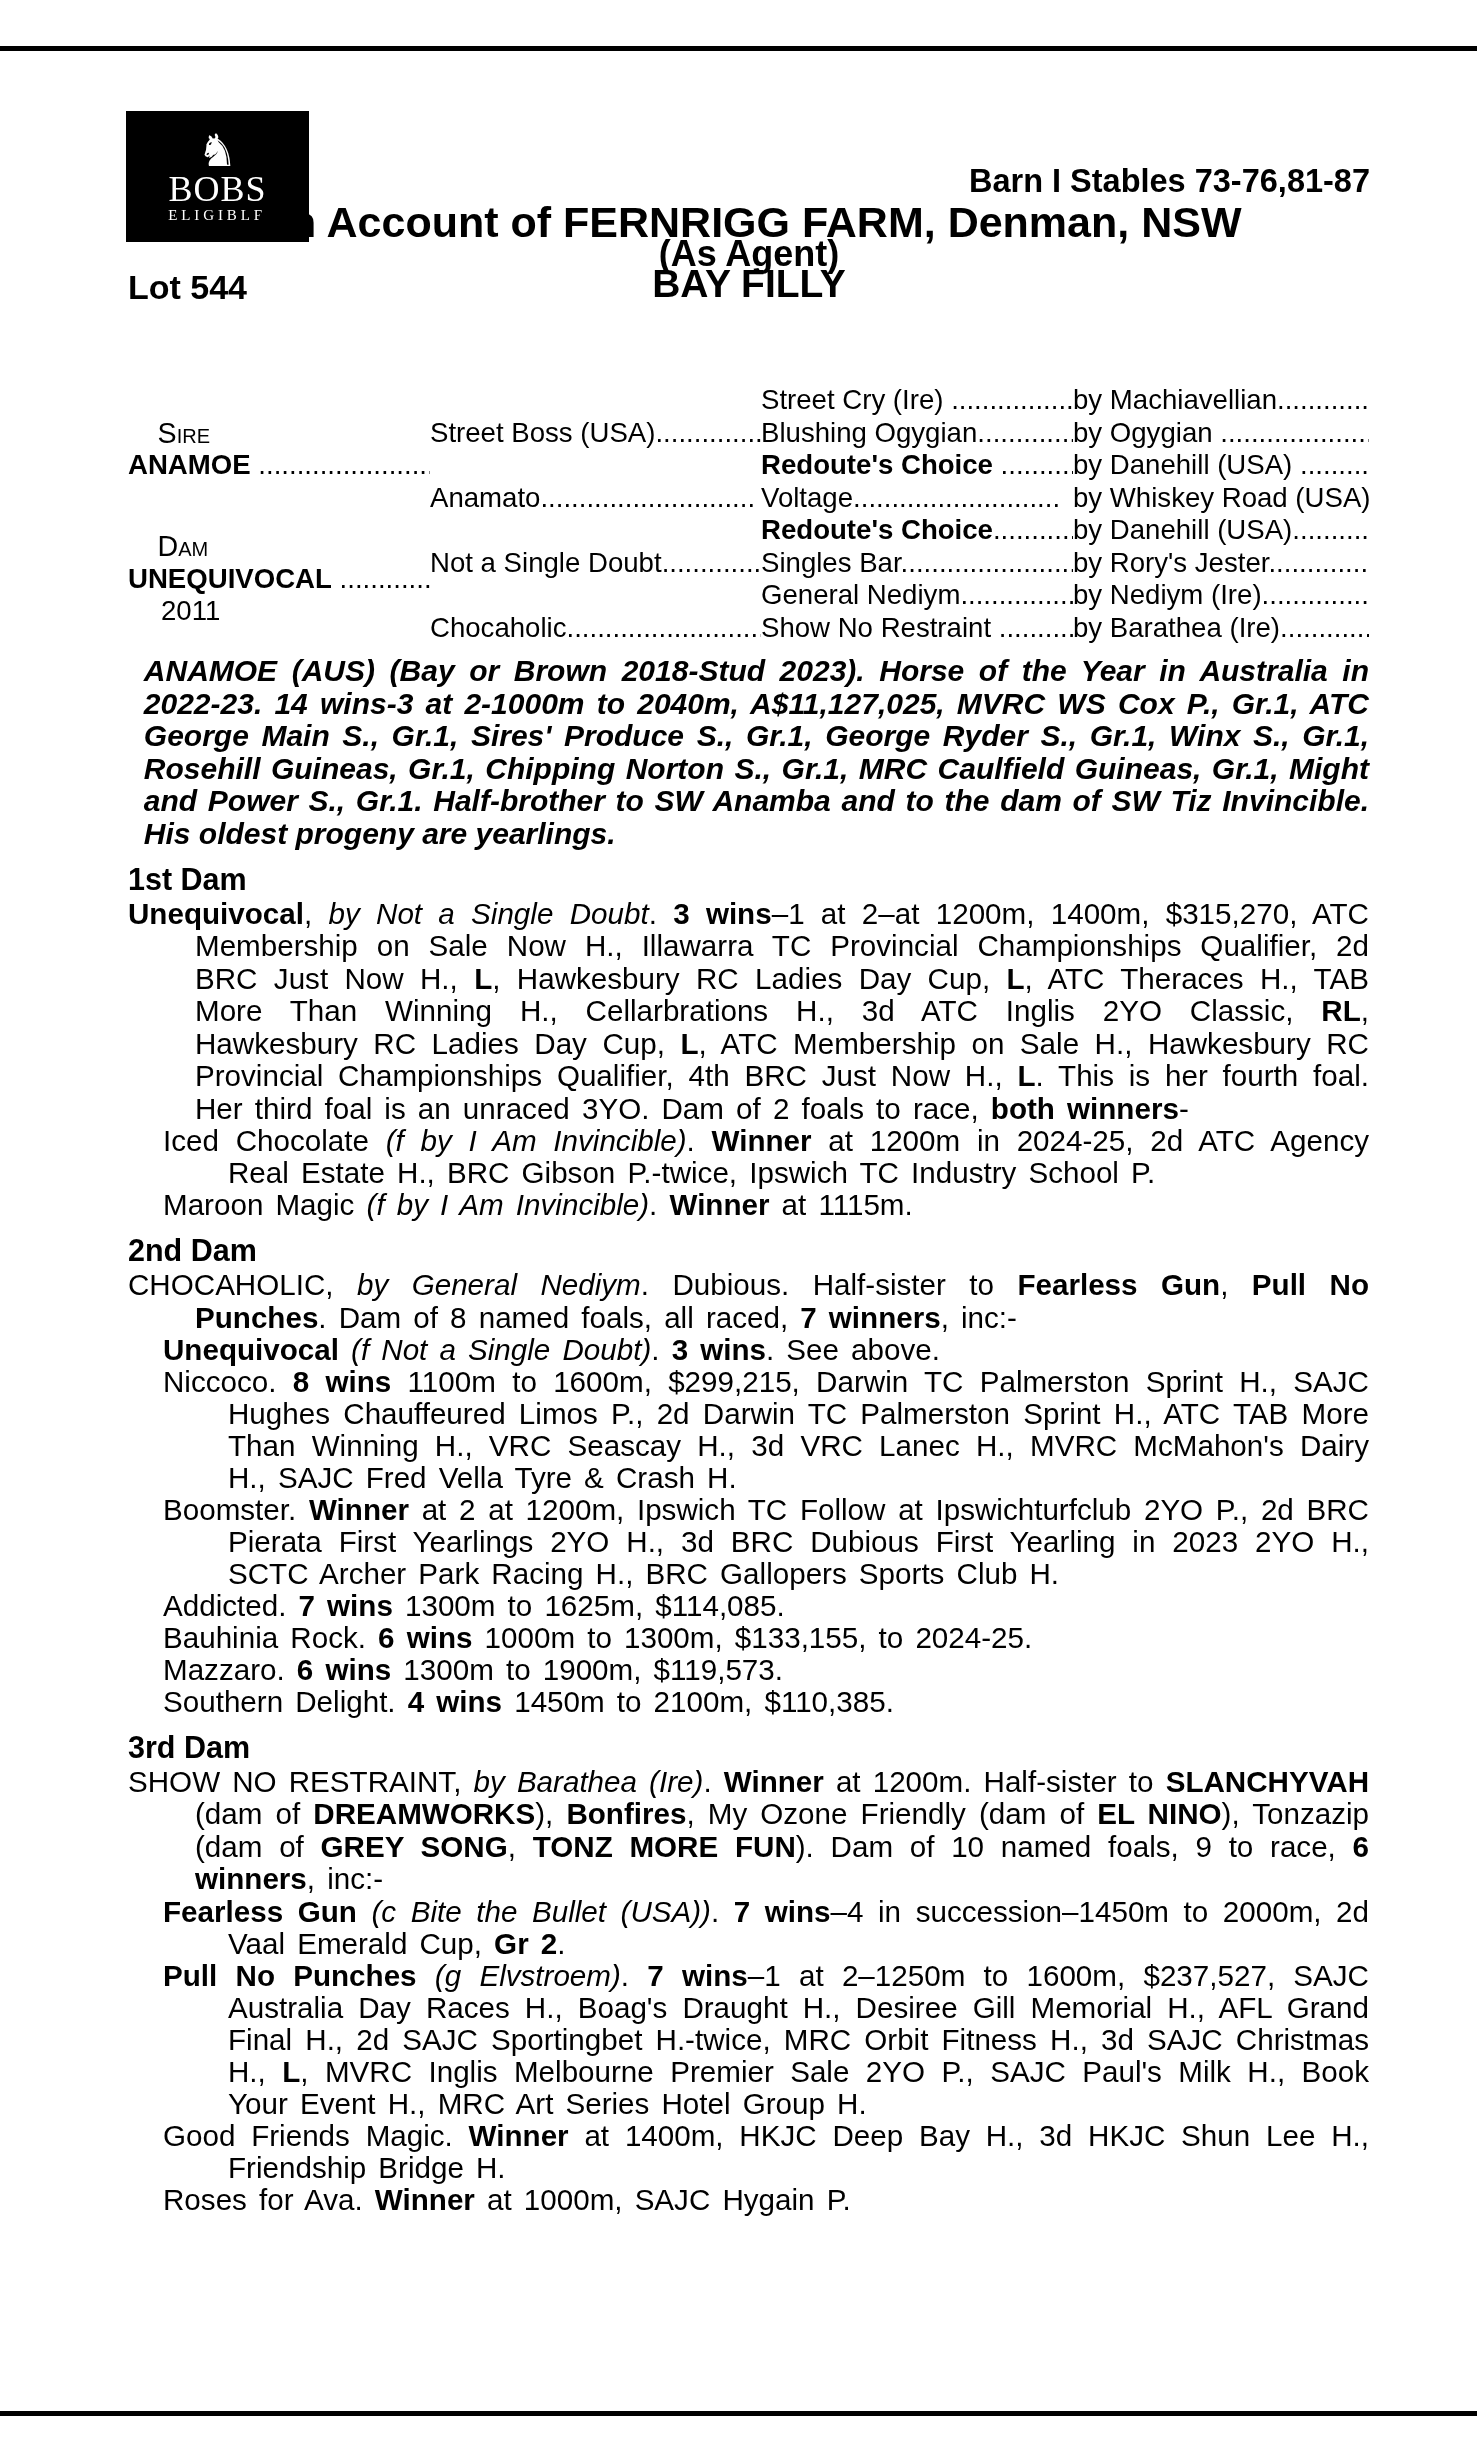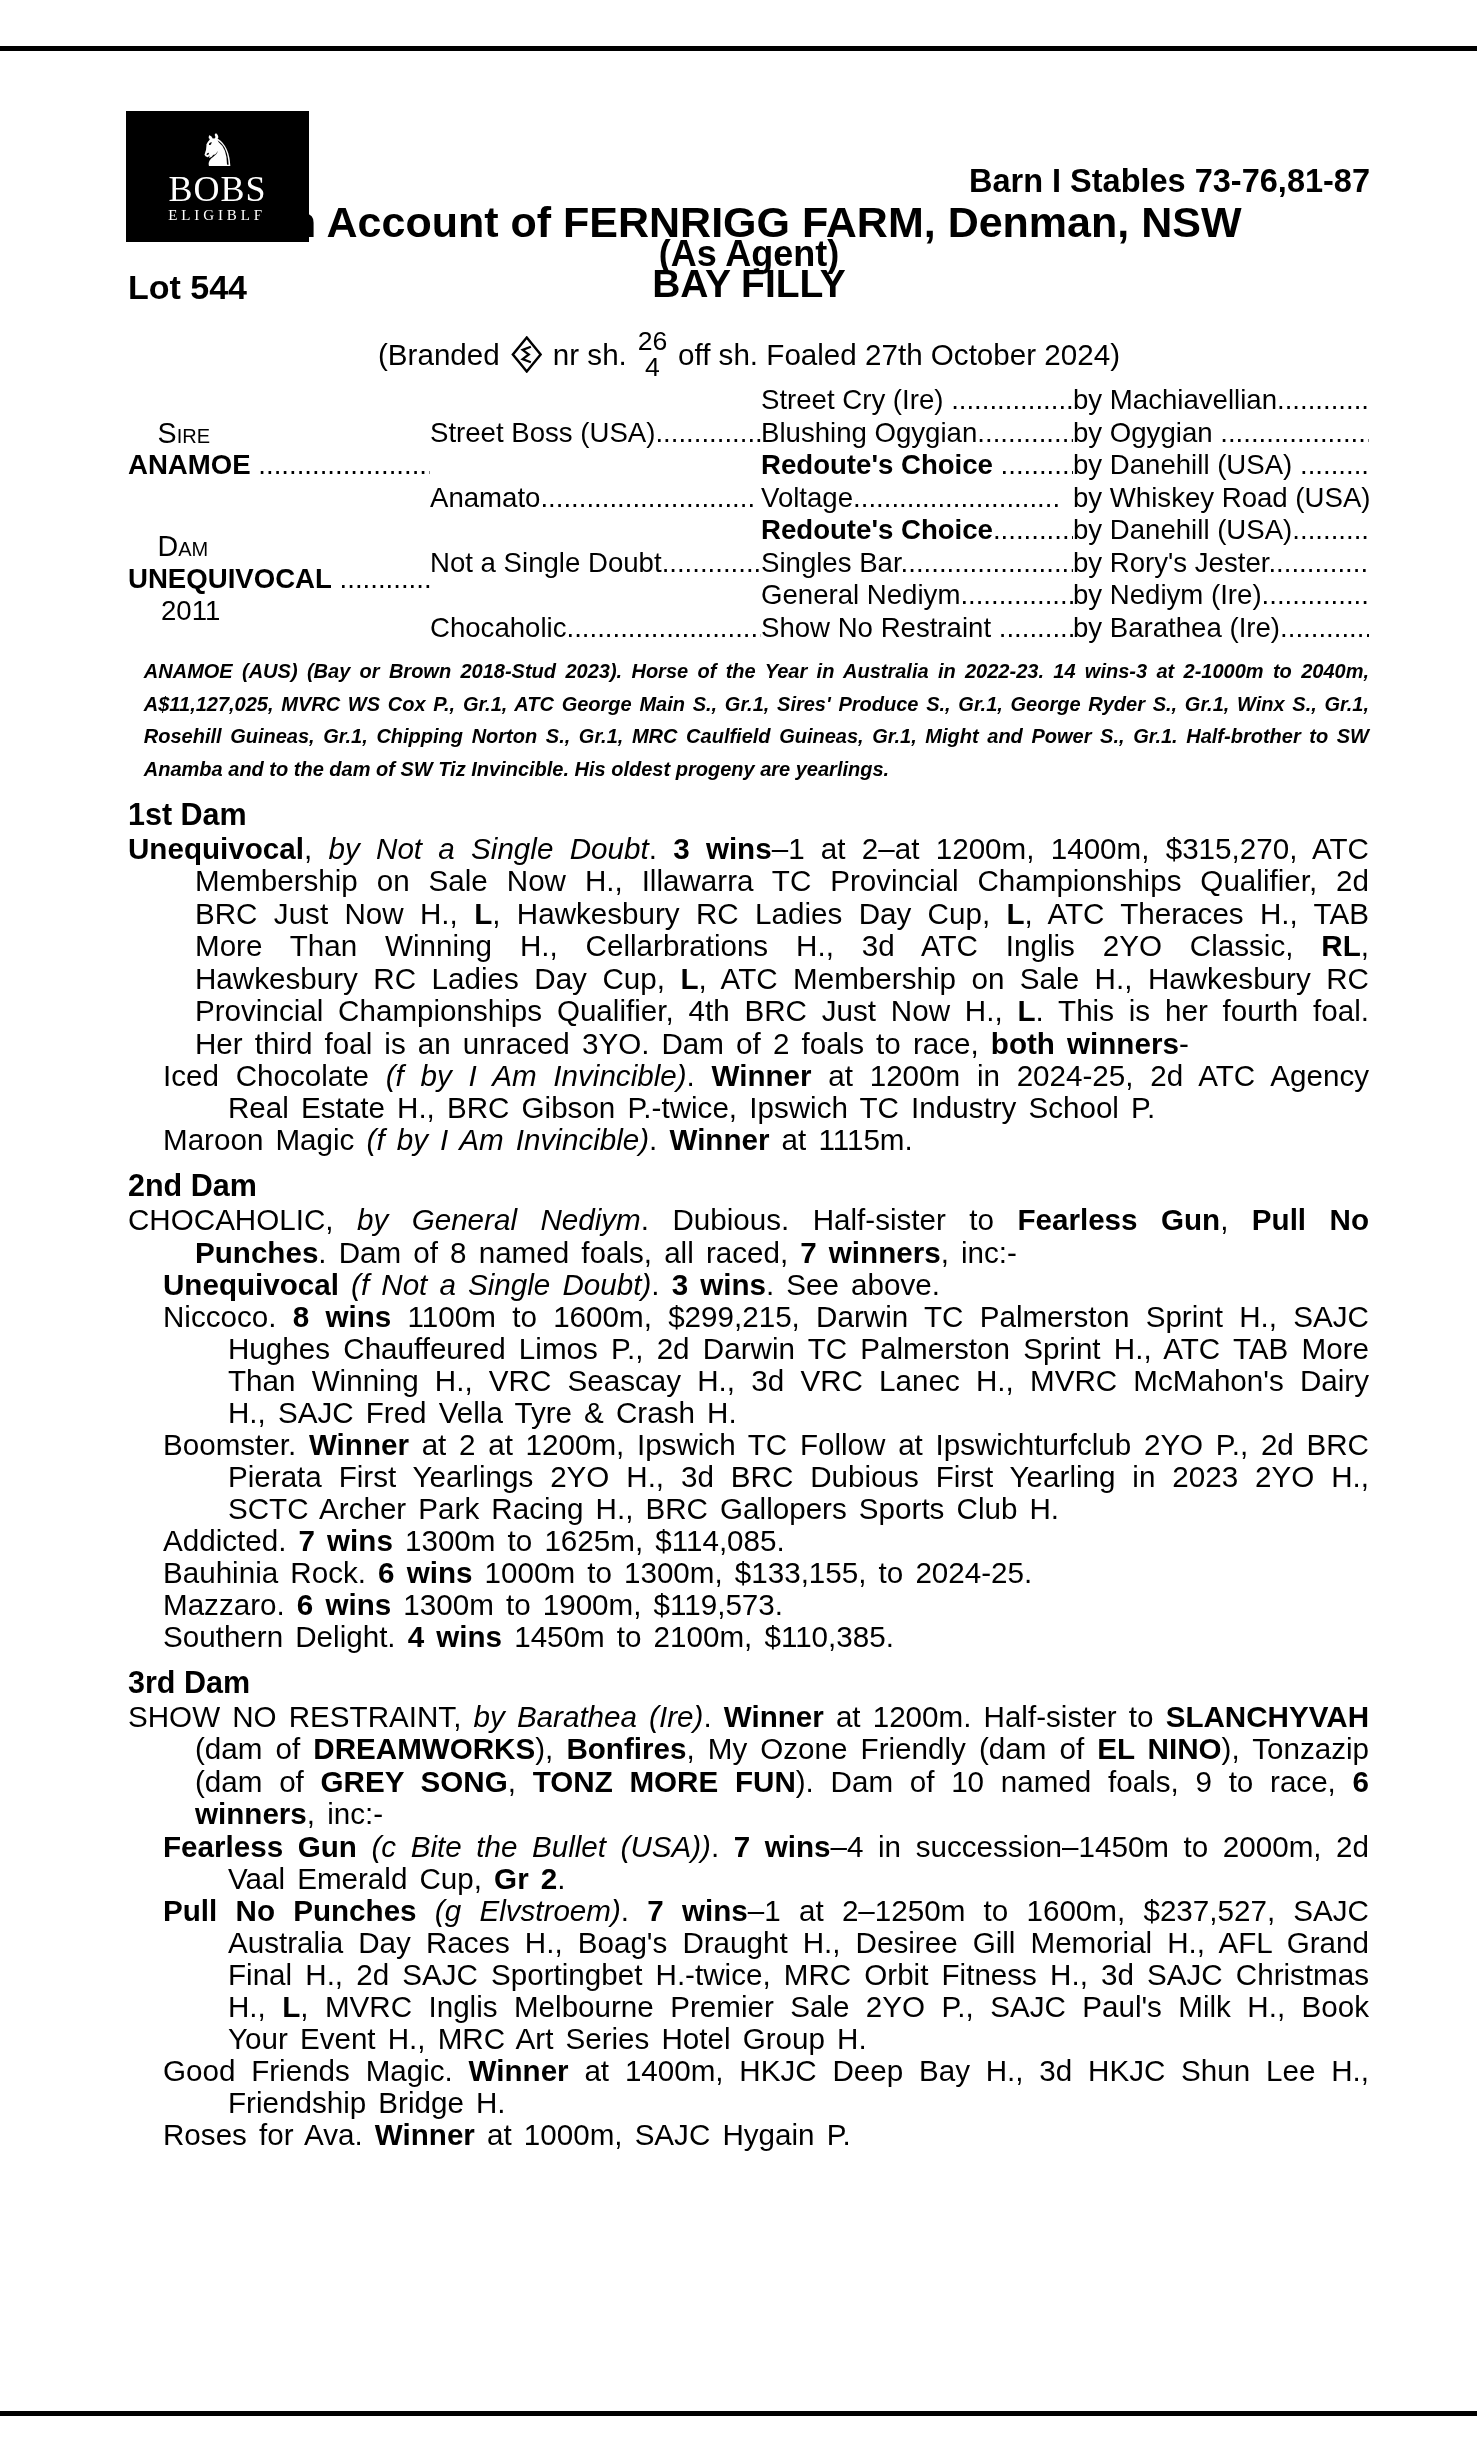--- a/index.html
+++ b/index.html
@@ -39,21 +39,21 @@
   .c1 .lbl { padding-left:29.6px; font-variant:small-caps; font-size:28.6px; }
   .c1 .yr  { padding-left:33px; }
   .c2 { grid-column:2; display:flex; align-items:flex-end; }
   .g2r1{grid-row:1/3;} .g2r2{grid-row:3/5;} .g2r3{grid-row:5/7;} .g2r4{grid-row:7/9;}
   .c3 { grid-column:3; } .c4 { grid-column:4; }
   .r1{grid-row:1;} .r2{grid-row:2;} .r3{grid-row:3;} .r4{grid-row:4;}
   .r5{grid-row:5;} .r6{grid-row:6;} .r7{grid-row:7;} .r8{grid-row:8;}
 
   
   .flow { position:absolute; top:655px; left:128px; width:1241px; }
-  .blurb { font-weight:bold; font-style:italic; font-size:20px; line-height:32.5px;
+  .blurb { font-weight:bold; font-style:italic; font-size:30px; line-height:32.5px;
            text-align:justify; padding-left:15.8px; }
   .dam-heading { font-weight:bold; font-size:30.5px; line-height:33px; margin-top:12.8px; margin-bottom:2px; }
   .p-main { font-size:29.6px; line-height:32.5px; text-align:justify; word-spacing:3.9px;
             padding-left:67px; text-indent:-67px; }
   .p-prog { font-size:29.6px; line-height:32px; text-align:justify; word-spacing:3.9px;
             margin-left:35px; padding-left:65px; text-indent:-65px; }
   .b { font-weight:bold; }
   .i { font-style:italic; }
 </style>
 </head>
@@ -67,33 +67,20 @@
     <div class="bobs">BOBS</div>
     <div class="eligible">ELIGIBLE</div>
   </div>
 
   <div class="hdr-barn">Barn I Stables 73-76,81-87</div>
   <div class="hdr-account">On Account of FERNRIGG FARM, Denman, NSW</div>
   <div class="hdr-agent">(As Agent)</div>
   <div class="lot">Lot 544</div>
   <div class="title">BAY FILLY</div>
 
-  <div class="branded">
-    <span>(Branded</span>
-    <svg width="31.5" height="37" viewBox="0 0 30 36">
-      <polygon points="15,1.5 28.5,18 15,34.5 1.5,18" fill="none" stroke="#000" stroke-width="2.4"></polygon>
-      <path d="M19 10.5 L11 13.5 L17 18 L11 22.5 L19 25.5" fill="none" stroke="#000" stroke-width="2.2"></path>
-    </svg>
-    <span>nr sh.</span>
-    <span class="stack">
-      <span>26</span>
-      <span>4</span>
-    </span>
-    <span>off sh. Foaled 27th October 2024)</span>
-  </div>
 
   <div class="ped">
     <div class="c1 sire">
       <div class="lbl">Sire</div>
       <div><span class="b">ANAMOE</span><span> .......................</span></div>
     </div>
     <div class="c1 dam">
       <div class="lbl">Dam</div>
       <div><span class="b">UNEQUIVOCAL</span><span> ................</span></div>
       <div class="yr">2011</div>

